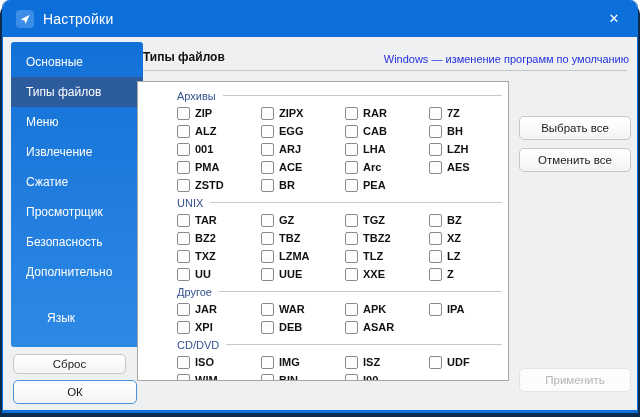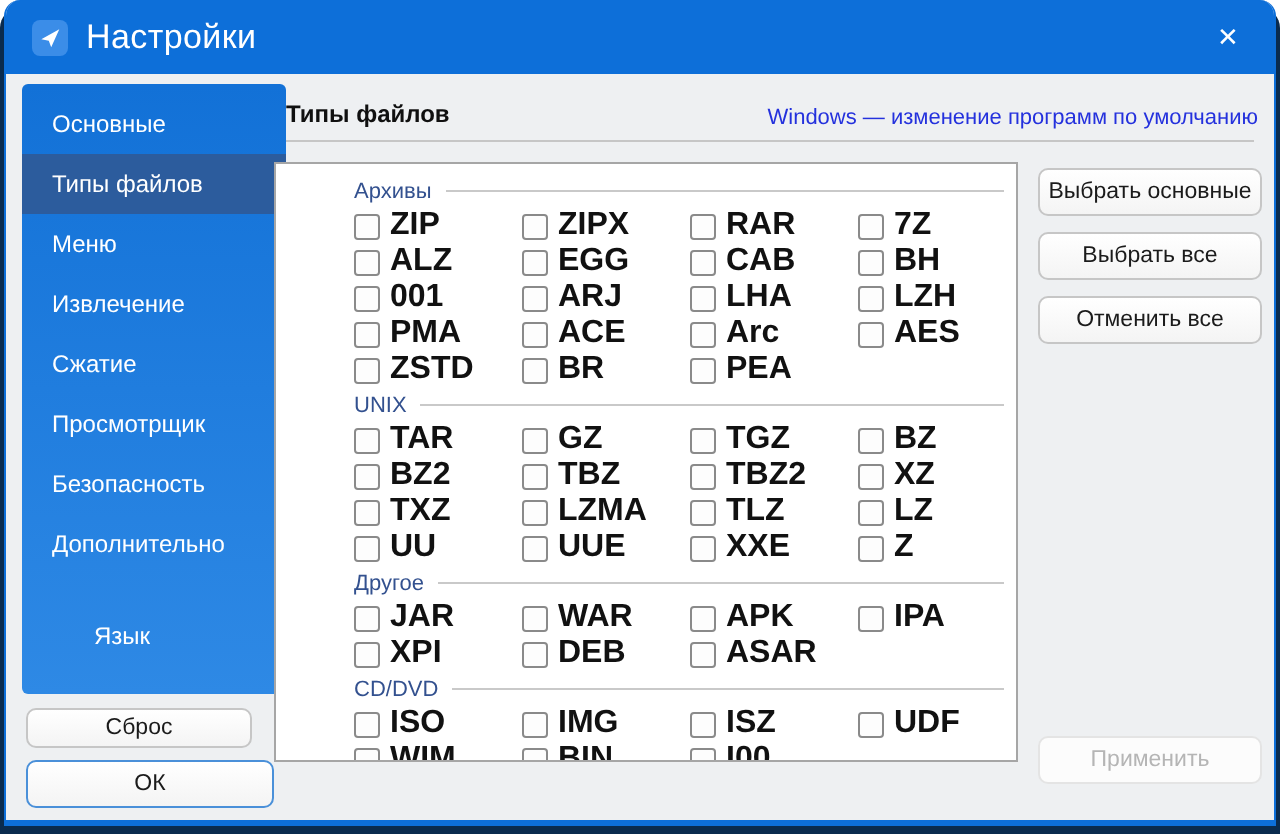--- a/index.html
+++ b/index.html
@@ -11,21 +11,21 @@
 
   
   .win{position:absolute;left:2px;right:2px;top:0;bottom:4px;background:#eef0f2;
        border-left:1px solid #0d6fd9;border-right:1px solid #0d6fd9;border-bottom:3px solid #0d6fd9;
        border-radius:8px 8px 0 0;overflow:hidden;}
 
   
   .titlebar{height:37px;background:#0d6fd9;display:flex;align-items:center;padding:0 6px 0 13px;}
   .app-icon{width:18px;height:18px;border-radius:4px;background:#3b8de8;display:flex;align-items:center;justify-content:center;flex:0 0 auto;}
   .app-icon svg{width:12px;height:12px;display:block;}
-  .win-title{color:#ffffff;font-size:17px;margin-left:9px;letter-spacing:.2px;}
+  .win-title{color:#ffffff;font-size:14px;margin-left:9px;letter-spacing:.2px;}
   .close-btn{margin-left:auto;width:34px;height:30px;display:flex;align-items:center;justify-content:center;color:#ffffff;font-size:13px;border-radius:4px;}
 
   
   .sidebar{position:absolute;left:8px;top:42px;width:132px;height:305px;border-radius:3px;
            background:linear-gradient(180deg,#1271d7 0%,#2e89e5 100%);padding-top:5px;box-sizing:border-box;}
   .side-item{height:30px;display:flex;align-items:center;padding-left:15px;color:#ffffff;font-size:12px;cursor:default;}
   .side-item.selected{background:#2c5c9d;}
   .side-item:nth-child(9){margin-top:16px;padding-left:36px;}
 
   
@@ -41,21 +41,21 @@
 
   
   .panel{position:absolute;left:134px;top:81px;width:372px;height:300px;background:#ffffff;
          border:1px solid #a6a6a6;box-sizing:border-box;display:flex;flex-direction:column;padding-top:5px;overflow:hidden;padding-left:29px;}
   .group-head{display:flex;align-items:center;height:15px;margin:1px 6px 1px 10px;}
   .group-label{font-size:11px;color:#33518f;white-space:nowrap;}
   .group-rule{flex:1;border-top:1px solid #c9c9c9;margin-left:7px;}
   .group-grid{display:grid;grid-template-columns:repeat(4,84px);padding-left:10px;}
   .cb{height:18px;display:flex;align-items:center;gap:5px;cursor:default;}
   .box{width:11px;height:11px;border:1px solid #8a8a8a;border-radius:2px;background:#fdfdfd;flex:0 0 auto;}
-  .cb-text{font-size:16px;font-weight:600;color:#111111;white-space:nowrap;text-align:center;}
+  .cb-text{font-size:11px;font-weight:600;color:#111111;white-space:nowrap;text-align:center;}
 
   
   .btn-sel-main{position:absolute;left:516px;top:84px;width:112px;height:24px;}
   .btn-sel-all{position:absolute;left:516px;top:116px;width:112px;height:24px;}
   .btn-desel{position:absolute;left:516px;top:148px;width:112px;height:24px;}
   .btn-apply{position:absolute;left:516px;top:368px;width:112px;height:24px;}
   .btn.disabled{background:#fcfcfc;border:1px solid #e4e4e4;color:#b5b5b5;}
 </style>
 </head>
 <body>
@@ -317,19 +317,18 @@
               <span class="cb-text">BIN</span>
             </label>
             <label class="cb">
               <span class="box"></span>
               <span class="cb-text">I00</span>
             </label>
           </div>
         </div>
       </div>
 
-    <div class="btn btn-sel-main">Выбрать основные</div>
     <div class="btn btn-sel-all">Выбрать все</div>
     <div class="btn btn-desel">Отменить все</div>
     <div class="btn btn-apply disabled" id="apply-btn">Применить</div>
 
   </div>
 </div>
 
 </body></html>

